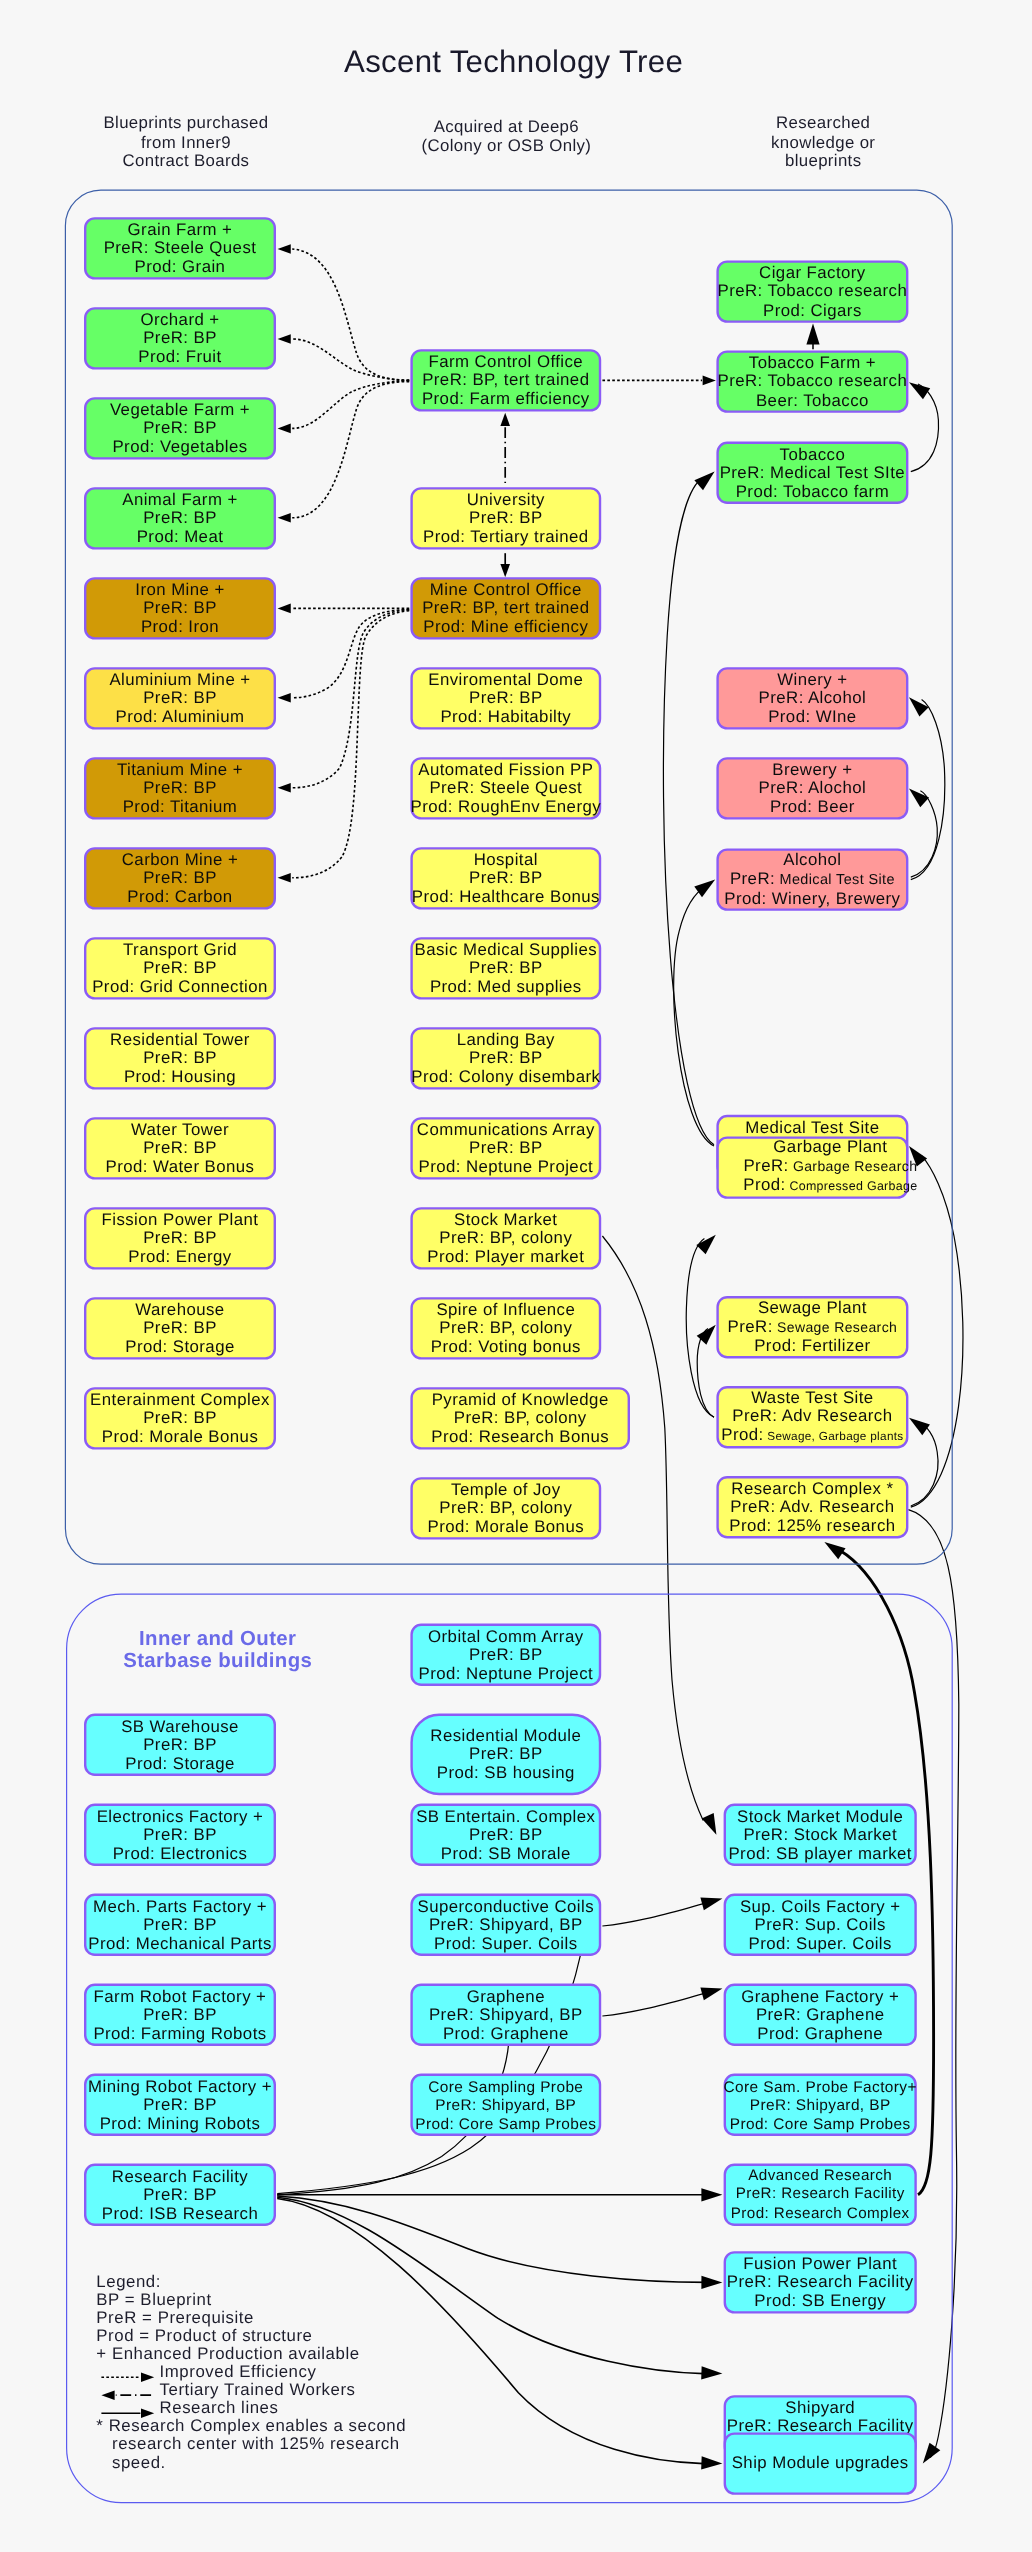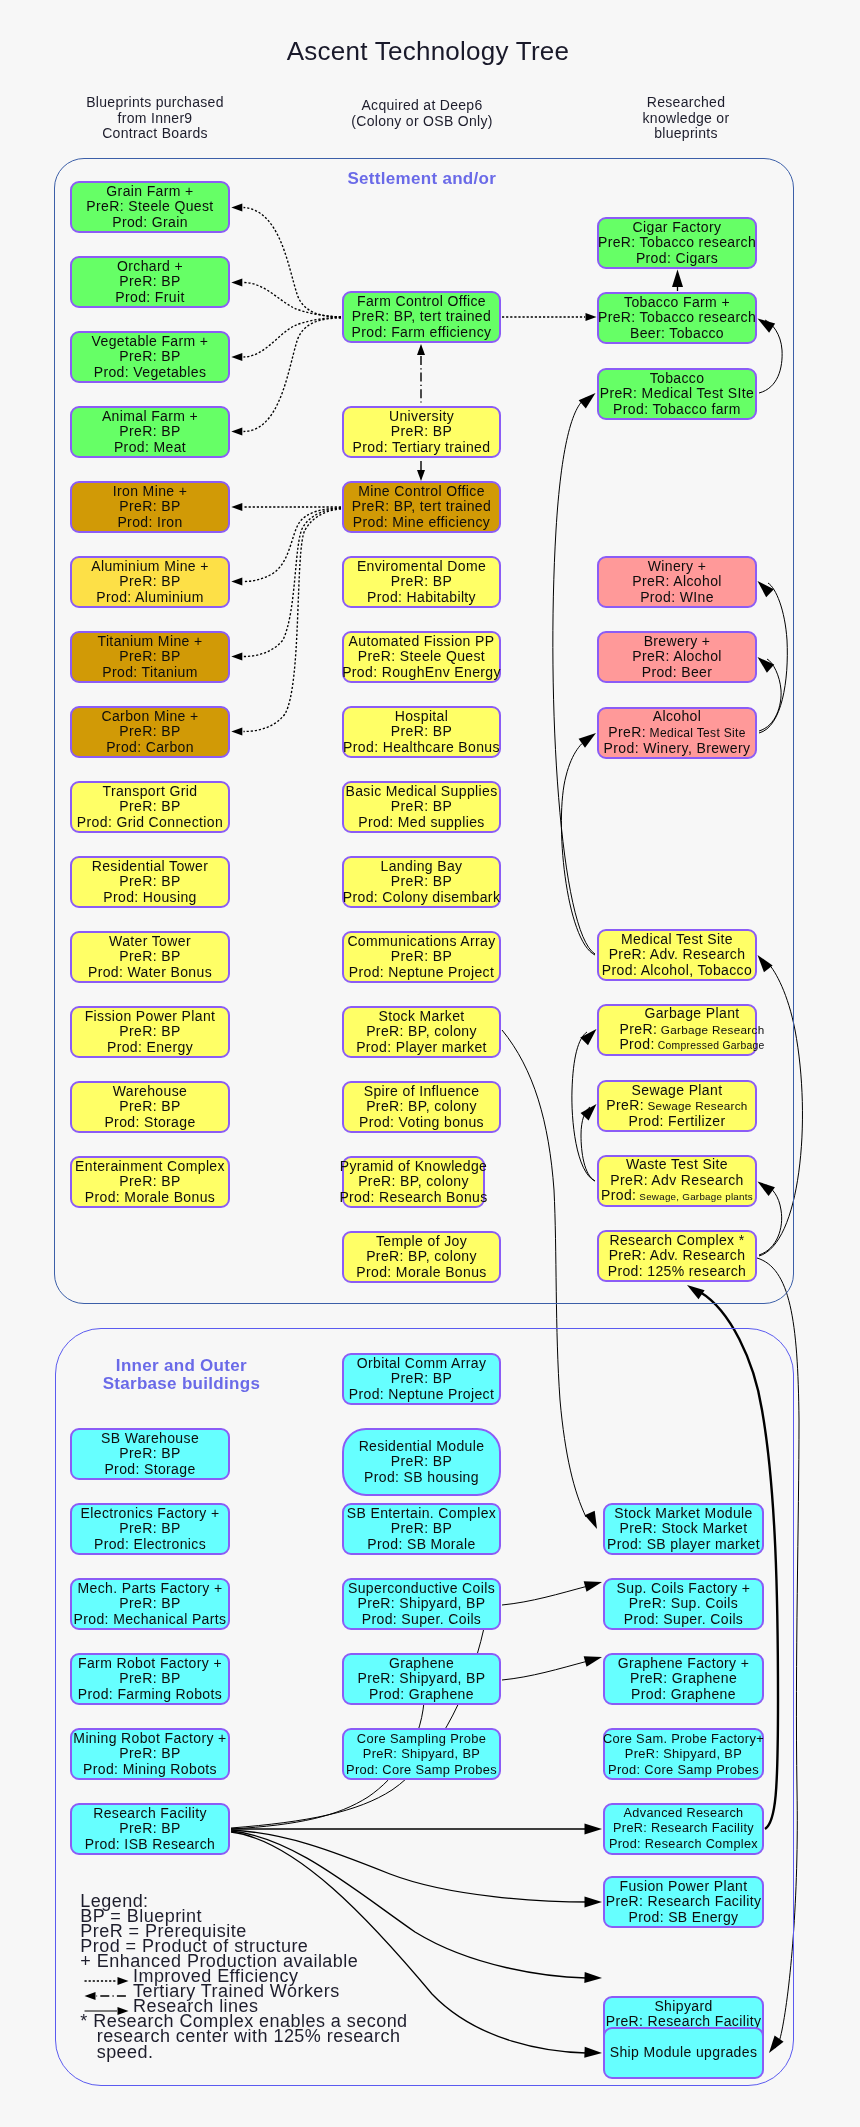--- a/index.html
+++ b/index.html
@@ -12,21 +12,21 @@
   .colhead{position:absolute;text-align:center;font-size:14px;color:#1d1d2c;
       line-height:15.6px;letter-spacing:.3px;white-space:nowrap;}
   .panel{position:absolute;border:1px solid #3c5fa8;border-radius:30px;box-sizing:border-box;}
   .panel.p2{border-color:#5b5bf0;border-radius:46px;}
   .paneltitle{position:absolute;text-align:center;font-weight:bold;font-size:17px;
       color:#6a6ae8;line-height:18.8px;letter-spacing:.3px;white-space:nowrap;}
   .node{position:absolute;box-sizing:border-box;border:2px solid #8b5cf6;border-radius:9px;
       display:flex;flex-direction:column;align-items:center;justify-content:center;
       font-size:14px;line-height:15.4px;color:#0d0d0d;letter-spacing:.37px;white-space:nowrap;}
   .node > span{display:block;text-align:center;}
-  .legend{position:absolute;font-size:18px;line-height:15.1px;color:#1d1d2c;letter-spacing:.46px;white-space:pre;}
+  .legend{position:absolute;font-size:14px;line-height:15.1px;color:#1d1d2c;letter-spacing:.46px;white-space:pre;}
   .legend > span{display:block;}
   .legend > span.ind{padding-left:52.7px;}
   svg.edges{position:absolute;left:0;top:0;width:860px;height:2127px;}
 </style>
 </head>
 <body>
 
 <div id="root">
   <div class="page-title">Ascent Technology Tree</div>
   <svg class="edges" id="edgesvg" viewBox="0 0 860 2127">
@@ -95,21 +95,20 @@
       <path d="M84.5,1981 L116,1981" fill="none" stroke="#000000" stroke-width="1.35" stroke-dasharray="2.2 1.9"></path>
       <polygon points="128.50,1981.00 117.50,1985.00 117.50,1977.00" fill="#000000"></polygon>
       <path d="M96.5,1996 L129,1996" fill="none" stroke="#000000" stroke-width="1.4" stroke-dasharray="9 3.2 1.2 3.2" stroke-dashoffset="-3.8"></path>
       <polygon points="84.50,1996.00 95.50,1992.00 95.50,2000.00" fill="#000000"></polygon>
       <path d="M84.5,2011 L117,2011" fill="none" stroke="#000000" stroke-width="1.2"></path>
       <polygon points="128.50,2011.00 117.50,2015.00 117.50,2007.00" fill="#000000"></polygon>
     </svg>
   <div id="overlay">
       <div class="panel" style="left: 54px; top: 158px; width: 740px; height: 1146px;"></div>
       <div class="paneltitle" style="left: 221.8px; top: 170px; width: 400px;">
-        <span style="display: block;">Settlement and/or</span>
       </div>
       <div class="panel p2" style="left: 55px; top: 1328px; width: 739px; height: 758px;"></div>
       <div class="paneltitle" style="left: -18.6px; top: 1356.5px; width: 400px;">
         <span style="display: block;">Inner and Outer</span>
         <span style="display: block;">Starbase buildings</span>
       </div>
       <div class="colhead" style="left: 5px; top: 95px; width: 300px;">
         <span style="display: block;">Blueprints purchased</span>
         <span style="display: block;">from Inner9</span>
         <span style="display: block;">Contract Boards</span>
@@ -241,21 +240,21 @@
       <div class="node" style="left: 342px; top: 1006px; width: 159px; height: 52px; background: rgb(255, 255, 102);">
         <span>Stock Market</span>
         <span>PreR: BP, colony</span>
         <span>Prod: Player market</span>
       </div>
       <div class="node" style="left: 342px; top: 1081px; width: 159px; height: 52px; background: rgb(255, 255, 102);">
         <span>Spire of Influence</span>
         <span>PreR: BP, colony</span>
         <span>Prod: Voting bonus</span>
       </div>
-      <div class="node" style="left: 342px; top: 1156px; width: 143px; height: 52px; background: rgb(255, 255, 102);">
+      <div class="node" style="left: 342px; top: 1156px; width: 183px; height: 52px; background: rgb(255, 255, 102);">
         <span>Pyramid of Knowledge</span>
         <span>PreR: BP, colony</span>
         <span>Prod: Research Bonus</span>
       </div>
       <div class="node" style="left: 342px; top: 1231px; width: 159px; height: 52px; background: rgb(255, 255, 102);">
         <span>Temple of Joy</span>
         <span>PreR: BP, colony</span>
         <span>Prod: Morale Bonus</span>
       </div>
       <div class="node" style="left: 597px; top: 217px; width: 160px; height: 52px; background: rgb(102, 255, 102);">
@@ -286,21 +285,21 @@
       <div class="node" style="left: 597px; top: 707px; width: 160px; height: 52px; background: rgb(255, 153, 153);">
         <span>Alcohol</span>
         <span><i style="font-style: normal;">PreR:</i><i style="font-style: normal; font-size: 12.04px; letter-spacing: 0.32px;"> Medical Test Site</i></span>
         <span>Prod: Winery, Brewery</span>
       </div>
       <div class="node" style="left: 597px; top: 929px; width: 160px; height: 52px; background: rgb(255, 255, 102);">
         <span>Medical Test Site</span>
         <span>PreR: Adv. Research</span>
         <span>Prod: Alcohol, Tobacco</span>
       </div>
-      <div class="node" style="left: 597px; top: 1004px; width: 160px; height: 52px; background: rgb(255, 255, 102); padding-left: 30px;">
+      <div class="node" style="left: 597px; top: 947px; width: 160px; height: 52px; background: rgb(255, 255, 102); padding-left: 30px;">
         <span>Garbage Plant</span>
         <span><i style="font-style: normal;">PreR:</i><i style="font-style: normal; font-size: 11.69px; letter-spacing: 0.31px;"> Garbage Research</i></span>
         <span><i style="font-style: normal;">Prod:</i><i style="font-style: normal; font-size: 10.36px; letter-spacing: 0.27px;"> Compressed Garbage</i></span>
       </div>
       <div class="node" style="left: 597px; top: 1080px; width: 160px; height: 52px; background: rgb(255, 255, 102);">
         <span>Sewage Plant</span>
         <span><i style="font-style: normal;">PreR:</i><i style="font-style: normal; font-size: 11.69px; letter-spacing: 0.31px;"> Sewage Research</i></span>
         <span>Prod: Fertilizer</span>
       </div>
       <div class="node" style="left: 597px; top: 1155px; width: 160px; height: 52px; background: rgb(255, 255, 102);">

